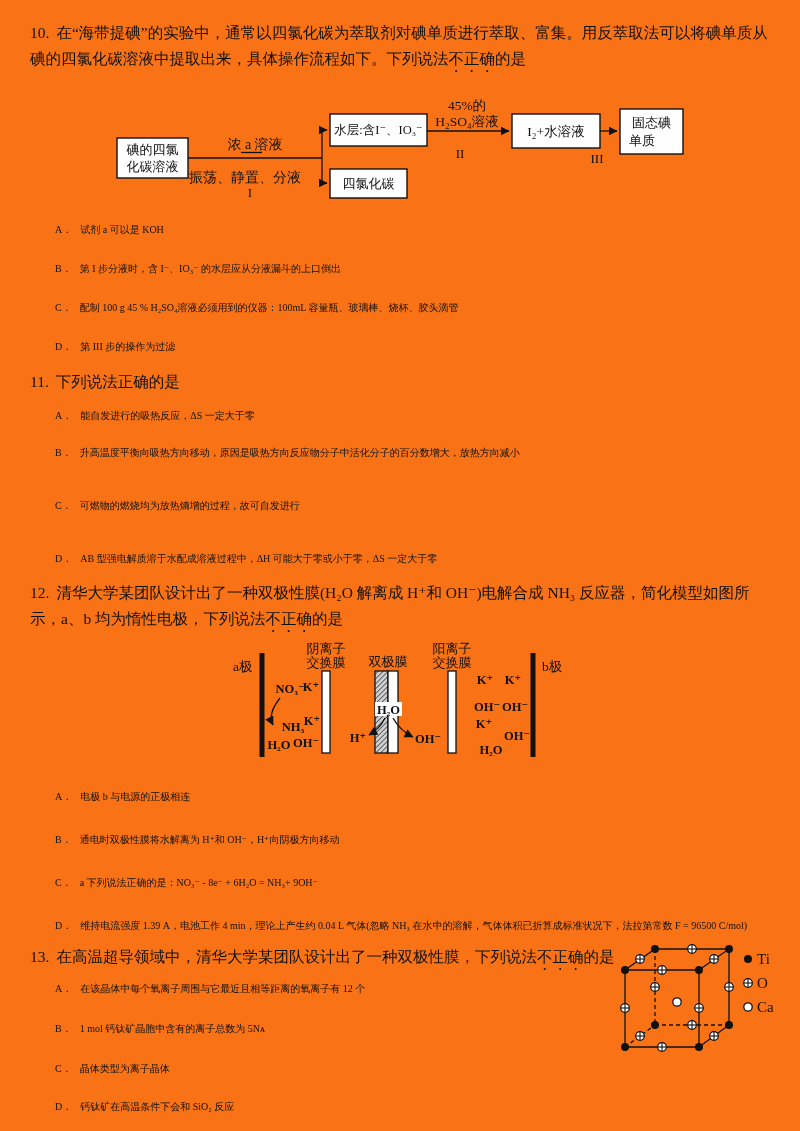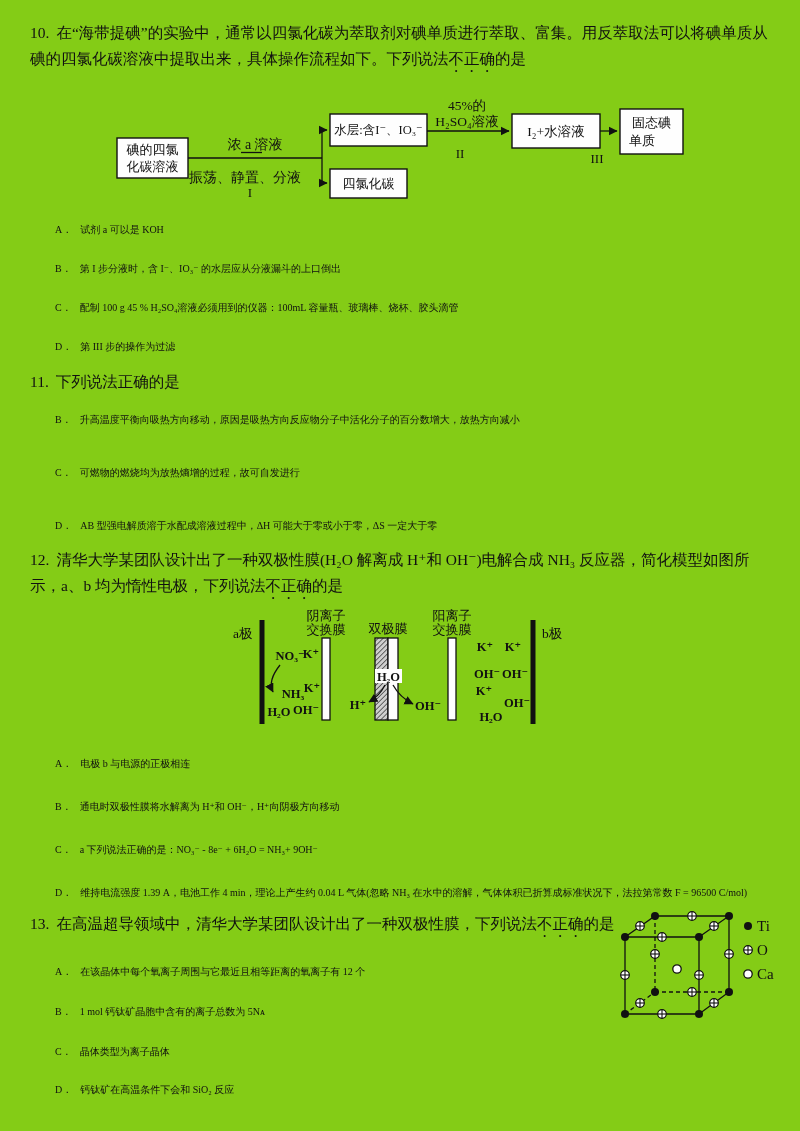--- a/index.html
+++ b/index.html
@@ -1,21 +1,21 @@
 <!DOCTYPE html>
 <html><head>
 <meta charset="utf-8">
 <title>Document</title>
 <style>
   html,body{margin:0;padding:0;background:#e8e8e8;}
   .page{
     position:relative;
     width:800px;height:1131px;
     margin:0 auto;
-    background:#84cc16;
+    background:#f97316;
     color:#111;
     font-family:"Liberation Serif","DejaVu Serif","DejaVu Sans",serif;
     box-sizing:border-box;
     padding:20px 30px 0 30px;
     overflow:hidden;
   }
   .stem{font-size:15.5px;line-height:26px;margin:0;text-indent:0;}
   .qnum{margin-right:7px;}
   .opt{font-size:10px;line-height:25px;margin:0;text-indent:25px;}
   .opt .lab{margin-right:8px;}
@@ -31,21 +31,21 @@
   #q10 .opt.b,#q10 .opt.c,#q10 .opt.d{margin-top:14px}
   #q11{margin-top:10px}
   #q11 .opt.a{margin-top:8px}
   #q11 .opt.b{margin-top:12px}
   #q11 .opt.c,#q11 .opt.d{margin-top:28px}
   #q12{margin-top:9px}
   #q12-cell{display:block;margin:5px 0 0 165px;}
   #q12 .opt.a{margin-top:15px}
   #q12 .opt.b,#q12 .opt.c,#q12 .opt.d{margin-top:18px}
   #q13{margin-top:6px;position:relative;}
-  #q13 .opt.a{margin-top:18px}
+  #q13 .opt.a{margin-top:2px}
   #q13 .opt.b,#q13 .opt.c{margin-top:15px}
   #q13 .opt.d{margin-top:13px}
   #q13-crystal{position:absolute;left:585px;top:-2px;}
   svg text{font-family:"Liberation Serif","DejaVu Serif","DejaVu Sans",serif;fill:#111;}
   svg .box{fill:#fefefe;stroke:#111;stroke-width:1.4;}
   svg .ln{stroke:#111;stroke-width:1.3;fill:none;}
 </style>
 </head>
 <body>
 
@@ -98,20 +98,21 @@
     </svg>
 
     <p class="opt a"><span class="lab">A．</span><span>试剂 a 可以是 KOH</span></p>
     <p class="opt b"><span class="lab">B．</span><span>第 I 步分液时，含 I⁻、IO₃⁻ 的水层应从分液漏斗的上口倒出</span></p>
     <p class="opt c"><span class="lab">C．</span><span>配制 100 g 45 % H₂SO₄溶液必须用到的仪器：100mL 容量瓶、玻璃棒、烧杯、胶头滴管</span></p>
     <p class="opt d"><span class="lab">D．</span><span>第 III 步的操作为过滤</span></p>
   </section>
 
   <section id="q11">
     <p class="stem"><span class="qnum">11.</span><span>下列说法正确的是</span></p>
+    <p class="opt a"><span class="lab">A．</span><span>能自发进行的吸热反应，ΔS 一定大于零</span></p>
     <p class="opt b"><span class="lab">B．</span><span>升高温度平衡向吸热方向移动，原因是吸热方向反应物分子中活化分子的百分数增大，放热方向减小</span></p>
     <p class="opt c"><span class="lab">C．</span><span>可燃物的燃烧均为放热熵增的过程，故可自发进行</span></p>
     <p class="opt d"><span class="lab">D．</span><span>AB 型强电解质溶于水配成溶液过程中，ΔH 可能大于零或小于零，ΔS 一定大于零</span></p>
   </section>
 
   <section id="q12">
     <p class="stem"><span class="qnum">12.</span><span>清华大学某团队设计出了一种双极性膜(H₂O 解离成 H⁺和 OH⁻)电解合成 NH₃ 反应器，简化模型如图所示，a、b 均为惰性电极，下列说法</span><span class="emph">不正确</span><span>的是</span></p>
 
     <svg id="q12-cell" width="370" height="128" viewBox="0 0 370 128">
       <defs>

